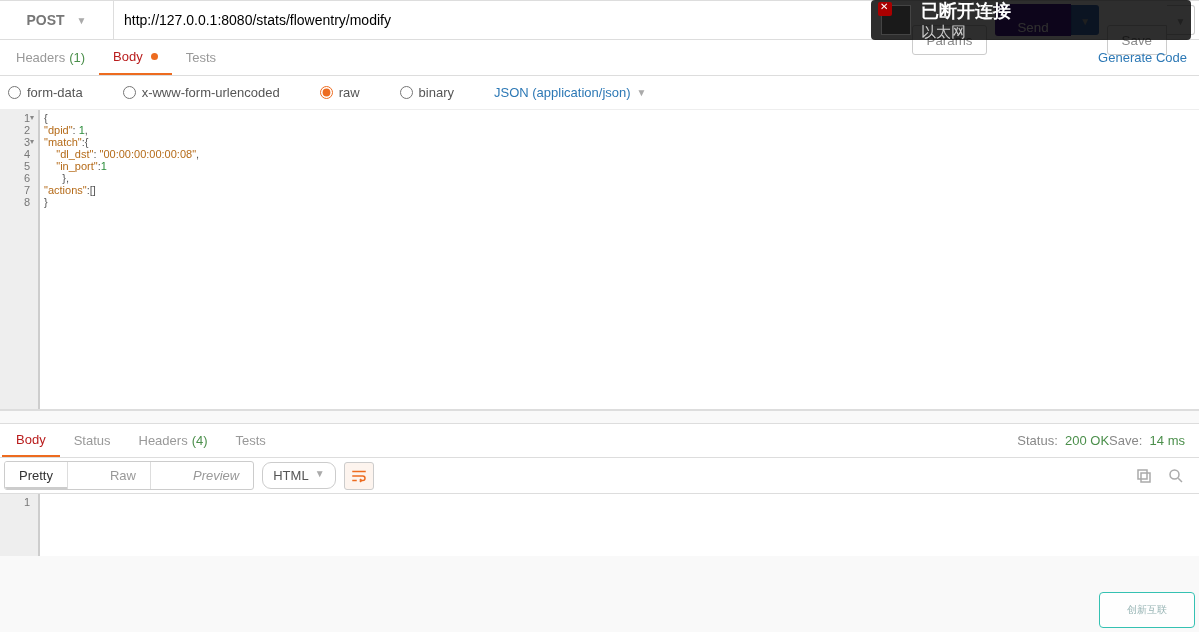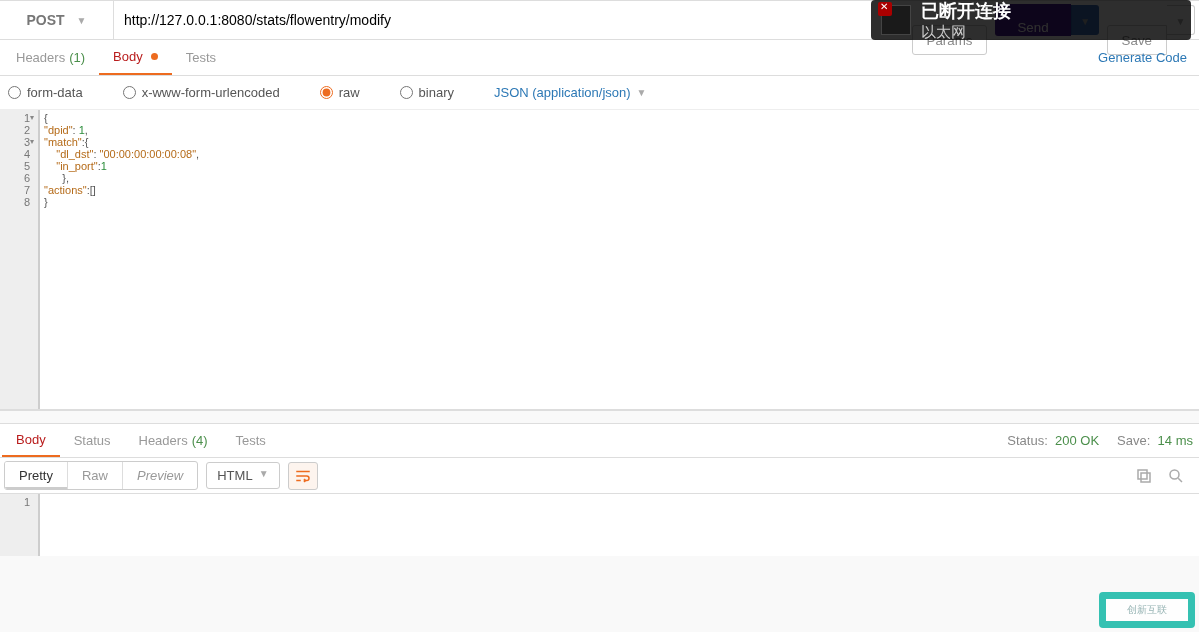--- a/index.html
+++ b/index.html
@@ -71,33 +71,33 @@
 }
 .str { color: #b56b19; }
 .num { color: #2a8c3a; }
 
 
 .divider-gap { height: 14px; background: #f9f9f9; border-top: 1px solid #ddd; border-bottom: 1px solid #ddd; }
 .row-resp-tabs {
   display: flex; align-items: center; height: 34px; padding-left: 2px;
   border-bottom: 1px solid #ddd; background: #fff;
 }
-.statusbox { margin-left: auto; display: flex; align-items: flex-start; gap: 18px; padding-right: 6px; color: #888; }
+.statusbox { margin-left: auto; display: flex; align-items: flex-start; padding-right: 14px; color: #888; }
 .ok { color: #4b8f4b; }
 
 
 .row-viewbar {
   display: flex; align-items: center; height: 36px; gap: 8px; padding-left: 4px;
   border-bottom: 1px solid #ddd; background: #fff;
 }
-.btn-seg-wrap { display: flex; border: 1px solid #ccc; border-radius: 3px; overflow: hidden; }
+.btn-seg-wrap { display: flex; border: 1px solid #ccc; border-radius: 3px; overflow: hidden; gap: 28px; }
 .seg { padding: 6px 14px; color: #999; cursor: pointer; border-right: 1px solid #ddd; }
 .seg:last-child { border-right: none; font-style: italic; }
 .seg.active { background: #fff; color: #333; box-shadow: inset 0 -2px 0 #ccc; }
-.fmt-drop { border: 1px solid #ccc; border-radius: 3px; padding: 5px 10px; color: #555; cursor: pointer; display: flex; gap: 6px; align-items: flex-start; }
+.fmt-drop { border: 1px solid #ccc; border-radius: 9px; padding: 5px 10px; color: #555; cursor: pointer; display: flex; gap: 6px; align-items: flex-start; }
 .wrap-btn { border: 1px solid #ccc; border-radius: 3px; width: 30px; height: 28px; display:flex;align-items:center;justify-content:center; background:#fdf4ee; cursor: pointer; }
 .right-icons { margin-left: auto; display: flex; gap: 14px; padding-right: 14px; }
 .ico { width: 18px; height: 18px; color: #aaa; cursor: pointer; }
 
 
 .resp-editor { display: flex; height: 62px; background: #fff; }
 .resp-editor .code-area { color: #aaa; }
 
 
 .notify {
@@ -106,21 +106,21 @@
   gap: 10px; padding: 4px 10px; color: #fff;
 }
 .ni-icon { width: 30px; height: 30px; background: #1a1a1a; border: 1px solid #444; position: relative; }
 .ni-icon::before { content: ""; position: absolute; top: -4px; left: -4px; width: 14px; height: 14px; background: #a00; border-radius: 2px; }
 .ni-icon::after  { content: "✕"; position: absolute; top: -5px; left: -2px; font-size: 10px; color: #fff; }
 .ni-text .t1 { font-size: 18px; font-weight: bold; }
 .ni-text .t2 { font-size: 15px; color: #ccc; }
 
 
 .wm { position: absolute; right: 4px; bottom: 4px; width: 96px; height: 36px;
-      background: #fff; opacity: .85; border: 7px solid #14b8a6; display: flex; align-items: center; justify-content: center;
+      background: #fff; opacity: .85; border: 1px solid #14b8a6; display: flex; align-items: center; justify-content: center;
       font-size: 10px; color: #8aa; border-radius: 4px; }
 </style>
 </head>
 <body>
 
 <div class="row-request">
   <div class="method-box">
     <span>POST</span>
     <span class="chevron">▼</span>
   </div>

